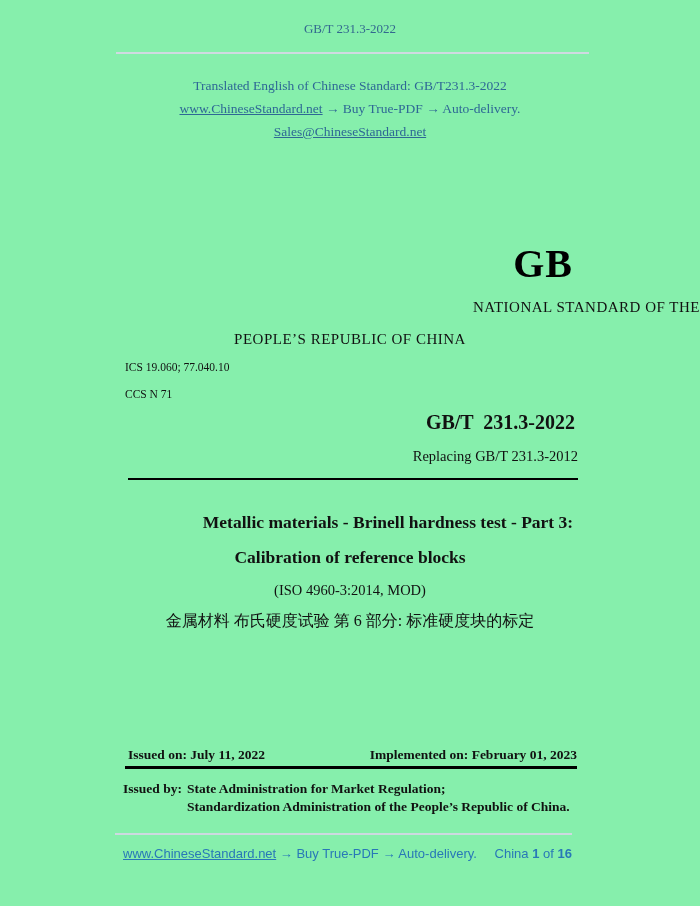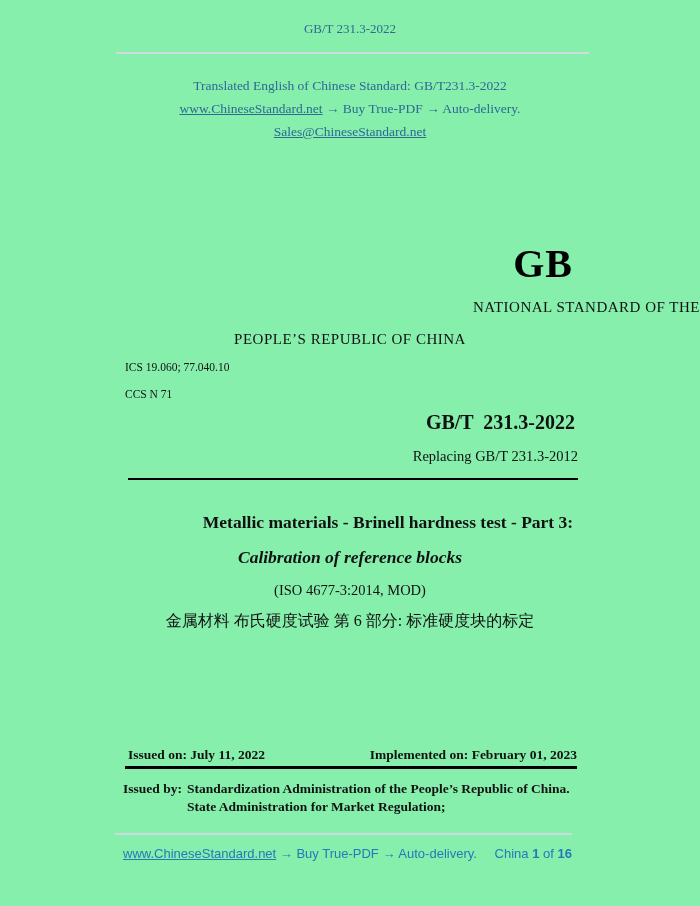--- a/index.html
+++ b/index.html
@@ -30,21 +30,21 @@
   .nat2 { top: 331px; }
   .ics { position: absolute; top: 361px; left: 125px; font-size: 11.5px; }
   .ccs { position: absolute; top: 388px; left: 125px; font-size: 11.5px; }
   .std-no { position: absolute; top: 411px; right: 125px; font-size: 20px; font-weight: bold; white-space: pre; }
   .replacing { position: absolute; top: 448px; right: 122px; font-size: 14.5px; }
   .hr2 { top: 478px; left: 128px; width: 450px; height: 2px; background: #000; }
 
   
   .title-line { font-size: 17.5px; font-weight: bold; }
   .title1 { top: 512px; padding-left: 38px; }
-  .title2 { top: 547px; font-style: italic; }
+  .title2 { top: 547px; }
   .iso { top: 582px; font-size: 14.5px; }
   .cn { top: 611px; font-size: 16px; }
 
   
   .issued-row { position: absolute; top: 747px; left: 128px; width: 449px; display: flex; justify-content: space-between; font-weight: bold; font-size: 13.5px; }
   .hr3 { top: 766px; left: 125px; width: 452px; height: 3px; background: #000; }
   .issued-by { position: absolute; top: 780px; left: 123px; width: 465px; font-weight: bold; font-size: 13.5px; line-height: 17.5px; display: flex; }
   .issued-by .ib-label { margin-right: 5px; white-space: pre; }
 
   
@@ -80,34 +80,34 @@
 
   <div class="ics">ICS 19.060; 77.040.10</div>
   <div class="ccs">CCS N 71</div>
 
   <div class="std-no">GB/T  231.3-2022</div>
   <div class="replacing">Replacing GB/T 231.3-2012</div>
   <div class="hr hr2"></div>
 
   <div class="centered title-line title1">Metallic materials - Brinell hardness test - Part 3:</div>
   <div class="centered title-line title2">Calibration of reference blocks</div>
-  <div class="centered iso">(ISO 4677-3:2014, MOD)</div>
+  <div class="centered iso">(ISO 4960-3:2014, MOD)</div>
   <div class="centered cn">金属材料 布氏硬度试验 第 6 部分: 标准硬度块的标定</div>
 
   <div class="issued-row">
     <span>Issued on: July 11, 2022</span>
     <span>Implemented on: February 01, 2023</span>
   </div>
   <div class="hr hr3"></div>
 
   <div class="issued-by">
     <span class="ib-label">Issued by:</span>
     <span class="ib-orgs">
+      <div>State Administration for Market Regulation;</div>
       <div>Standardization Administration of the People’s Republic of China.</div>
-      <div>State Administration for Market Regulation;</div>
     </span>
   </div>
 
   <div class="hr hr4"></div>
   <div class="footer">
     <span>
       <span class="link">www.ChineseStandard.net</span>
       <span>→</span>
       <span>Buy True-PDF</span>
       <span>→</span>

